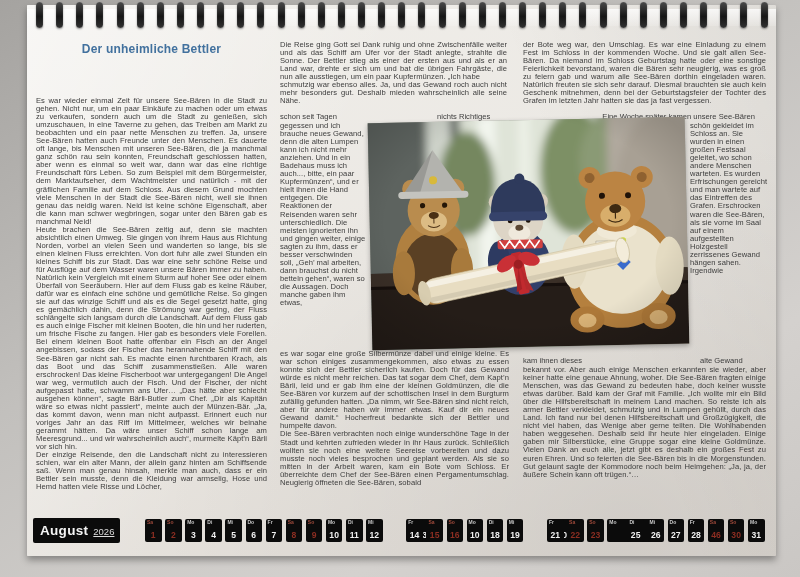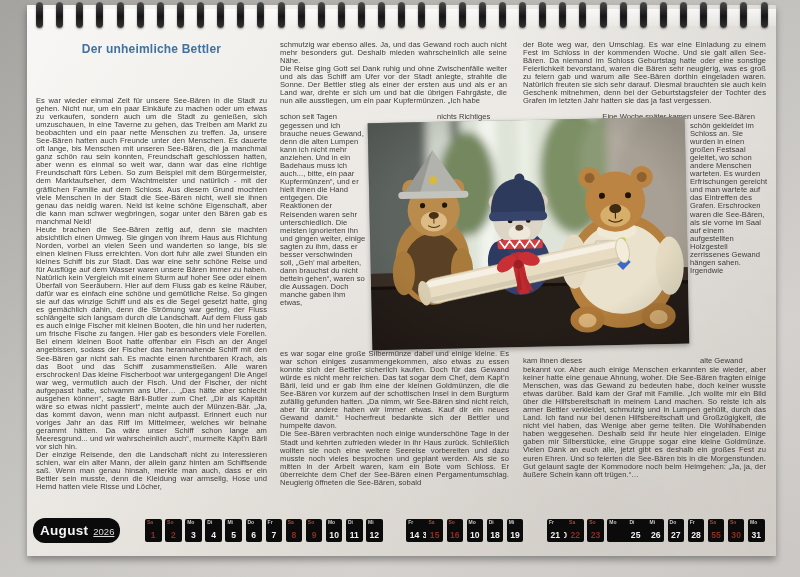--- a/index.html
+++ b/index.html
@@ -24,21 +24,21 @@
     font-size:12px;font-weight:bold;color:#42719e;letter-spacing:.2px;}
   .txt{position:absolute;font-size:7.6px;line-height:8.05px;color:#3c3c3c;
     text-align:justify;letter-spacing:.05px;overflow:hidden;}
   .txt p{margin:0;}
   .left{text-align:left;}
   .frag{position:absolute;font-size:7.6px;line-height:8.05px;color:#3c3c3c;white-space:nowrap;}
   .photo{position:absolute;left:370px;top:120px;width:317px;height:227px;
     transform:rotate(-1.2deg);overflow:hidden;background:#8a8d84;
     box-shadow:0 2px 5px rgba(0,0,0,.3);}
   .month-block{position:absolute;left:33px;top:518px;width:87px;height:25px;
-    background:#0b0b0b;border-radius:12px;display:flex;align-items:center;
+    background:#0b0b0b;border-radius:2px;display:flex;align-items:center;
     padding-left:7px;box-sizing:border-box;gap:5px;}
   .month-name{font-size:13.5px;font-weight:bold;color:#f4f4f4;letter-spacing:.3px;}
   .year{font-size:9.5px;color:#dcdcdc;margin-top:2px;text-decoration:underline;}
   .day{position:absolute;top:519px;width:16.5px;height:23px;background:#0b0b0b;border-radius:2px;}
   .day .wd{position:absolute;top:1px;left:2px;font-size:5px;line-height:5px;color:#c9c9c9;font-weight:bold;}
   .day .num{position:absolute;bottom:2px;left:0;right:0;text-align:center;
     font-size:8.6px;line-height:9px;font-weight:bold;color:#f0f0f0;}
   .day.we .wd{color:#a14b3c;}
   .day.we .num{color:#8c2e22;}
 </style>
@@ -90,22 +90,22 @@
 
   <div class="title">Der unheimliche Bettler</div>
 
   <div class="txt" style="left:36px;top:97px;width:231px;height:413px">
     <p>Es war wieder einmal Zeit für unsere See-Bären in die Stadt zu gehen. Nicht nur, um ein paar Einkäufe zu machen oder um etwas zu verkaufen, sondern auch um die Stadt zu genießen, sich umzuschauen, in eine Taverne zu gehen, das Treiben am Markt zu beobachten und ein paar nette Menschen zu treffen. Ja, unsere See-Bären hatten auch Freunde unter den Menschen. Es dauerte oft lange, bis Menschen mit unseren See-Bären, die ja manchmal ganz schön rau sein konnten, Freundschaft geschlossen hatten, aber wenn es einmal so weit war, dann war das eine richtige Freundschaft fürs Leben. So zum Beispiel mit dem Bürgermeister, dem Marktaufseher, dem Wachtmeister und natürlich - mit der gräflichen Familie auf dem Schloss. Aus diesem Grund mochten viele Menschen in der Stadt die See-Bären nicht, weil sie ihnen genau das neidig waren. Neid ist keine schöne Eigenschaft, aber die kann man schwer wegbringen, sogar unter den Bären gab es manchmal Neid!</p>
     <p>Heute brachen die See-Bären zeitig auf, denn sie machten absichtlich einen Umweg. Sie gingen von ihrem Haus aus Richtung Norden, vorbei an vielen Seen und wanderten so lange, bis sie einen kleinen Fluss erreichten. Von dort fuhr alle zwei Stunden ein kleines Schiff bis zur Stadt. Das war eine sehr schöne Reise und für Ausflüge auf dem Wasser waren unsere Bären immer zu haben. Natürlich kein Vergleich mit einem Sturm auf hoher See oder einem Überfall von Seeräubern. Hier auf dem Fluss gab es keine Räuber, dafür war es einfach eine schöne und gemütliche Reise. So gingen sie auf das winzige Schiff und als es die Segel gesetzt hatte, ging es gemächlich dahin, denn die Strömung war gering, der Fluss schlängelte sich langsam durch die Landschaft. Auf dem Fluss gab es auch einige Fischer mit kleinen Booten, die hin und her ruderten, um frische Fische zu fangen. Hier gab es besonders viele Forellen. Bei einem kleinen Boot hatte offenbar ein Fisch an der Angel angebissen, sodass der Fischer das herannahende Schiff mit den See-Bären gar nicht sah. Es machte einen furchtbaren Krach, als das Boot und das Schiff zusammenstießen. Alle waren erschrocken! Das kleine Fischerboot war untergegangen! Die Angel war weg, vermutlich auch der Fisch. Und der Fischer, der nicht aufgepasst hatte, schwamm ans Ufer… „Das hätte aber schlecht ausgehen können“, sagte Bärli-Butler zum Chef. „Dir als Kapitän wäre so etwas nicht passiert“, meinte auch der Münzen-Bär. „Ja, das kommt davon, wenn man nicht aufpasst. Erinnert euch nur voriges Jahr an das Riff im Mittelmeer, welches wir beinahe gerammt hätten. Da wäre unser Schiff schon lange am Meeresgrund... und wir wahrscheinlich auch“, murmelte Käpt’n Bärli vor sich hin.</p>
     <p>Der einzige Reisende, den die Landschaft nicht zu interessieren schien, war ein alter Mann, der allein ganz hinten am Schiffsende saß. Wenn man genau hinsah, merkte man auch, dass er ein Bettler sein musste, denn die Kleidung war armselig, Hose und Hemd hatten viele Risse und Löcher,</p>
   </div>
 
   <div class="txt" style="left:280px;top:41px;width:227px;height:66px">
+    <p>Die Reise ging Gott sei Dank ruhig und ohne Zwischenfälle weiter und als das Schiff am Ufer vor der Stadt anlegte, strahlte die Sonne. Der Bettler stieg als einer der ersten aus und als er an Land war, drehte er sich um und bat die übrigen Fahrgäste, die nun alle ausstiegen, um ein paar Kupfermünzen. „Ich habe</p>
     <p>schmutzig war ebenso alles. Ja, und das Gewand roch auch nicht mehr besonders gut. Deshalb mieden wahrscheinlich alle seine Nähe.</p>
-    <p>Die Reise ging Gott sei Dank ruhig und ohne Zwischenfälle weiter und als das Schiff am Ufer vor der Stadt anlegte, strahlte die Sonne. Der Bettler stieg als einer der ersten aus und als er an Land war, drehte er sich um und bat die übrigen Fahrgäste, die nun alle ausstiegen, um ein paar Kupfermünzen. „Ich habe</p>
   </div>
   <span class="frag" style="left:280px;top:113px">schon seit Tagen</span>
   <span class="frag" style="left:437px;top:113px">nichts Richtiges</span>
   <div class="txt left" style="left:280px;top:122px;width:87px;height:226px">gegessen und ich brauche neues Gewand, denn die alten Lumpen kann ich nicht mehr anziehen. Und in ein Badehaus muss ich auch..., bitte, ein paar Kupfermünzen“, und er hielt ihnen die Hand entgegen. Die Reaktionen der Reisenden waren sehr unterschiedlich. Die meisten ignorierten ihn und gingen weiter, einige sagten zu ihm, dass er besser verschwinden soll, „Geh’ mal arbeiten, dann brauchst du nicht betteln gehen“, waren so die Aussagen. Doch manche gaben ihm etwas,</div>
   <div class="txt" style="left:280px;top:350px;width:229px;height:165px">
     <p>es war sogar eine große Silbermünze dabei und einige kleine. Es war schon einiges zusammengekommen, also etwas zu essen konnte sich der Bettler sicherlich kaufen. Doch für das Gewand würde es nicht mehr reichen. Das tat sogar dem Chef, dem Kapt’n Bärli, leid und er gab ihm eine der kleinen Goldmünzen, die die See-Bären vor kurzem auf der schottischen Insel in dem Burgturm zufällig gefunden hatten. „Da nimm, wir See-Bären sind nicht reich, aber für andere haben wir immer etwas. Kauf dir ein neues Gewand damit.“ Hocherfreut bedankte sich der Bettler und humpelte davon.</p>
     <p>Die See-Bären verbrachten noch einige wunderschöne Tage in der Stadt und kehrten zufrieden wieder in ihr Haus zurück. Schließlich wollten sie noch eine weitere Seereise vorbereiten und dazu musste noch vieles besprochen und geplant werden. Als sie so mitten in der Arbeit waren, kam ein Bote vom Schloss. Er überreichte dem Chef der See-Bären einen Pergamentumschlag. Neugierig öffneten die See-Bären, sobald</p>
   </div>
 
   <div class="txt" style="left:523px;top:41px;width:243px;height:74px">der Bote weg war, den Umschlag. Es war eine Einladung zu einem Fest im Schloss in der kommenden Woche. Und sie galt allen See-Bären. Da niemand im Schloss Geburtstag hatte oder eine sonstige Feierlichkeit bevorstand, waren die Bären sehr neugierig, was es groß zu feiern gab und warum alle See-Bären dorthin eingeladen waren. Natürlich freuten sie sich sehr darauf. Diesmal brauchten sie auch kein Geschenk mitnehmen, denn bei der Geburtstagsfeier der Tochter des Grafen im letzten Jahr hatten sie das ja fast vergessen.</div>
@@ -341,21 +341,21 @@
       <div class="day" style="left: 667.6px;">
         <span class="wd">Do</span>
         <span class="num">27</span>
       </div>
       <div class="day" style="left: 687.7px;">
         <span class="wd">Fr</span>
         <span class="num">28</span>
       </div>
       <div class="day we" style="left: 707.8px;">
         <span class="wd">Sa</span>
-        <span class="num">55</span>
+        <span class="num">46</span>
       </div>
       <div class="day we" style="left: 727.9px;">
         <span class="wd">So</span>
         <span class="num">30</span>
       </div>
       <div class="day" style="left: 748px;">
         <span class="wd">Mo</span>
         <span class="num">31</span>
       </div>
     </div>

